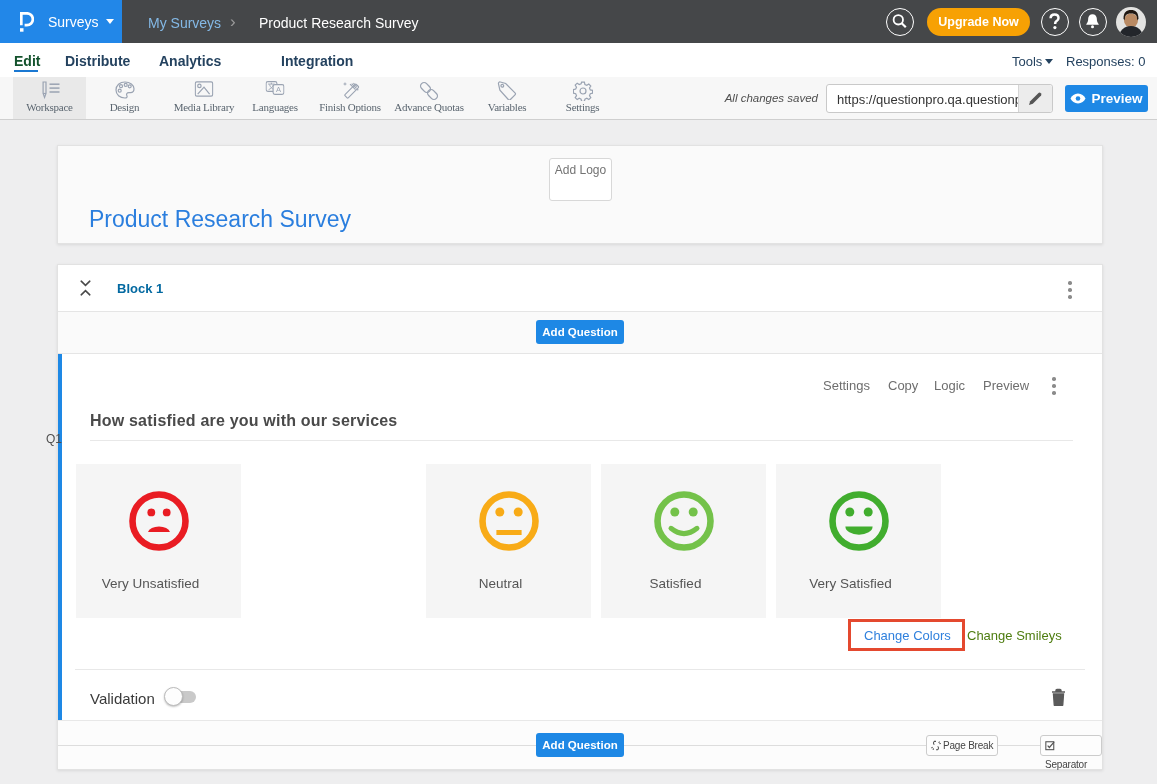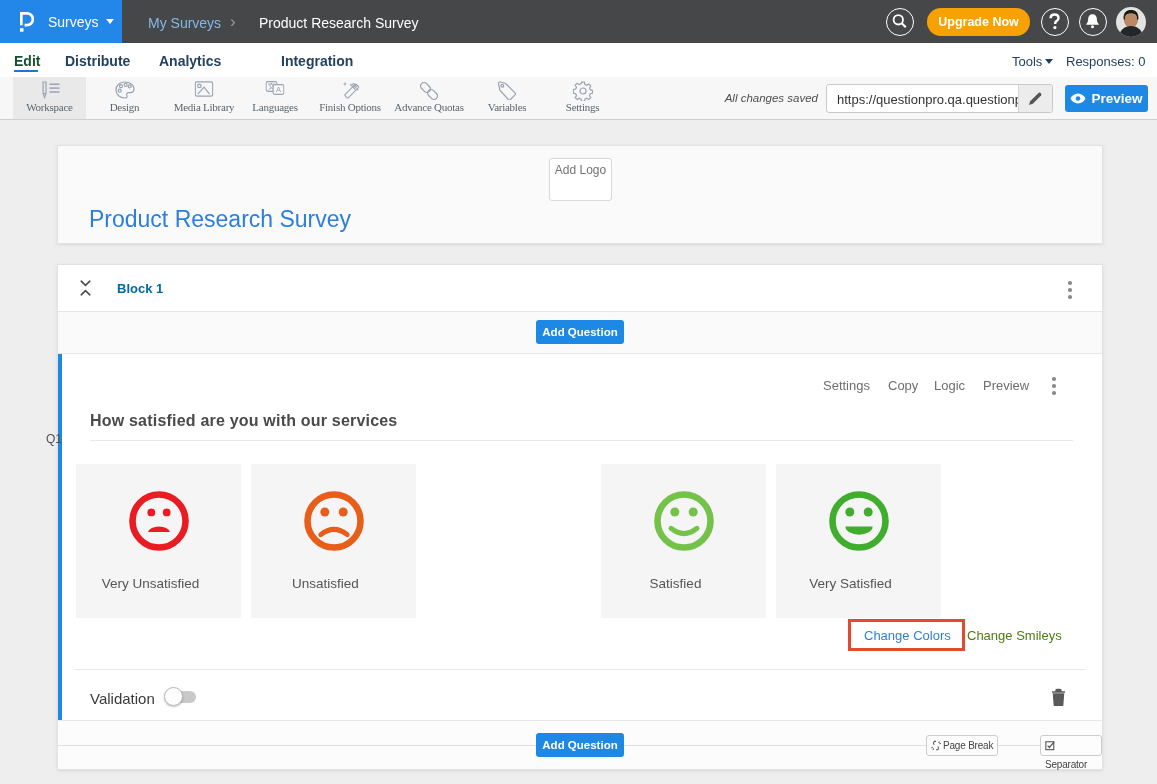--- a/index.html
+++ b/index.html
@@ -278,28 +278,28 @@
 
     <div class="sbox" style="left:14px;">
       <svg width="62" height="62" viewBox="0 0 62 62">
           <circle cx="31" cy="31" r="26.5" fill="none" stroke="#e91c23" stroke-width="6.6"></circle>
           <circle cx="23.3" cy="22.4" r="3.9" fill="#e91c23"></circle>
           <circle cx="38.7" cy="22.4" r="3.9" fill="#e91c23"></circle>
           <path d="M20,42 A 11.2,6.8 0 0 1 42,42 Z" fill="#e91c23"></path>
         </svg>
       <span class="slab">Very Unsatisfied</span>
     </div>
-    <div class="sbox" style="left:189px;">
+    <div class="sbox" style="left:364px;">
       <svg width="62" height="62" viewBox="0 0 62 62">
-          <circle cx="31" cy="31" r="26.5" fill="none" stroke="#e65e1a" stroke-width="6.6"></circle>
-          <circle cx="21.8" cy="22" r="4.5" fill="#e65e1a"></circle>
-          <circle cx="40.2" cy="22" r="4.5" fill="#e65e1a"></circle>
-          <path d="M17.8,44.6 Q31,34.2 44.2,44.6" fill="none" stroke="#e65e1a" stroke-width="5" stroke-linecap="round"></path>
-        </svg>
-      <span class="slab">Unsatisfied</span>
+          <circle cx="31" cy="31" r="26.5" fill="none" stroke="#f8ab17" stroke-width="6.6"></circle>
+          <circle cx="21.8" cy="22" r="4.5" fill="#f8ab17"></circle>
+          <circle cx="40.2" cy="22" r="4.5" fill="#f8ab17"></circle>
+          <line x1="18.4" y1="42.5" x2="43.6" y2="42.5" stroke="#f8ab17" stroke-width="5"></line>
+        </svg>
+      <span class="slab">Neutral</span>
     </div>
     <div class="sbox" style="left:539px;">
       <svg width="62" height="62" viewBox="0 0 62 62">
           <circle cx="31" cy="31" r="26.5" fill="none" stroke="#74c24a" stroke-width="6.6"></circle>
           <circle cx="21.8" cy="22" r="4.5" fill="#74c24a"></circle>
           <circle cx="40.2" cy="22" r="4.5" fill="#74c24a"></circle>
           <path d="M18,38.3 Q31,48.8 44,38.3" fill="none" stroke="#74c24a" stroke-width="5" stroke-linecap="round"></path>
         </svg>
       <span class="slab">Satisfied</span>
     </div>

